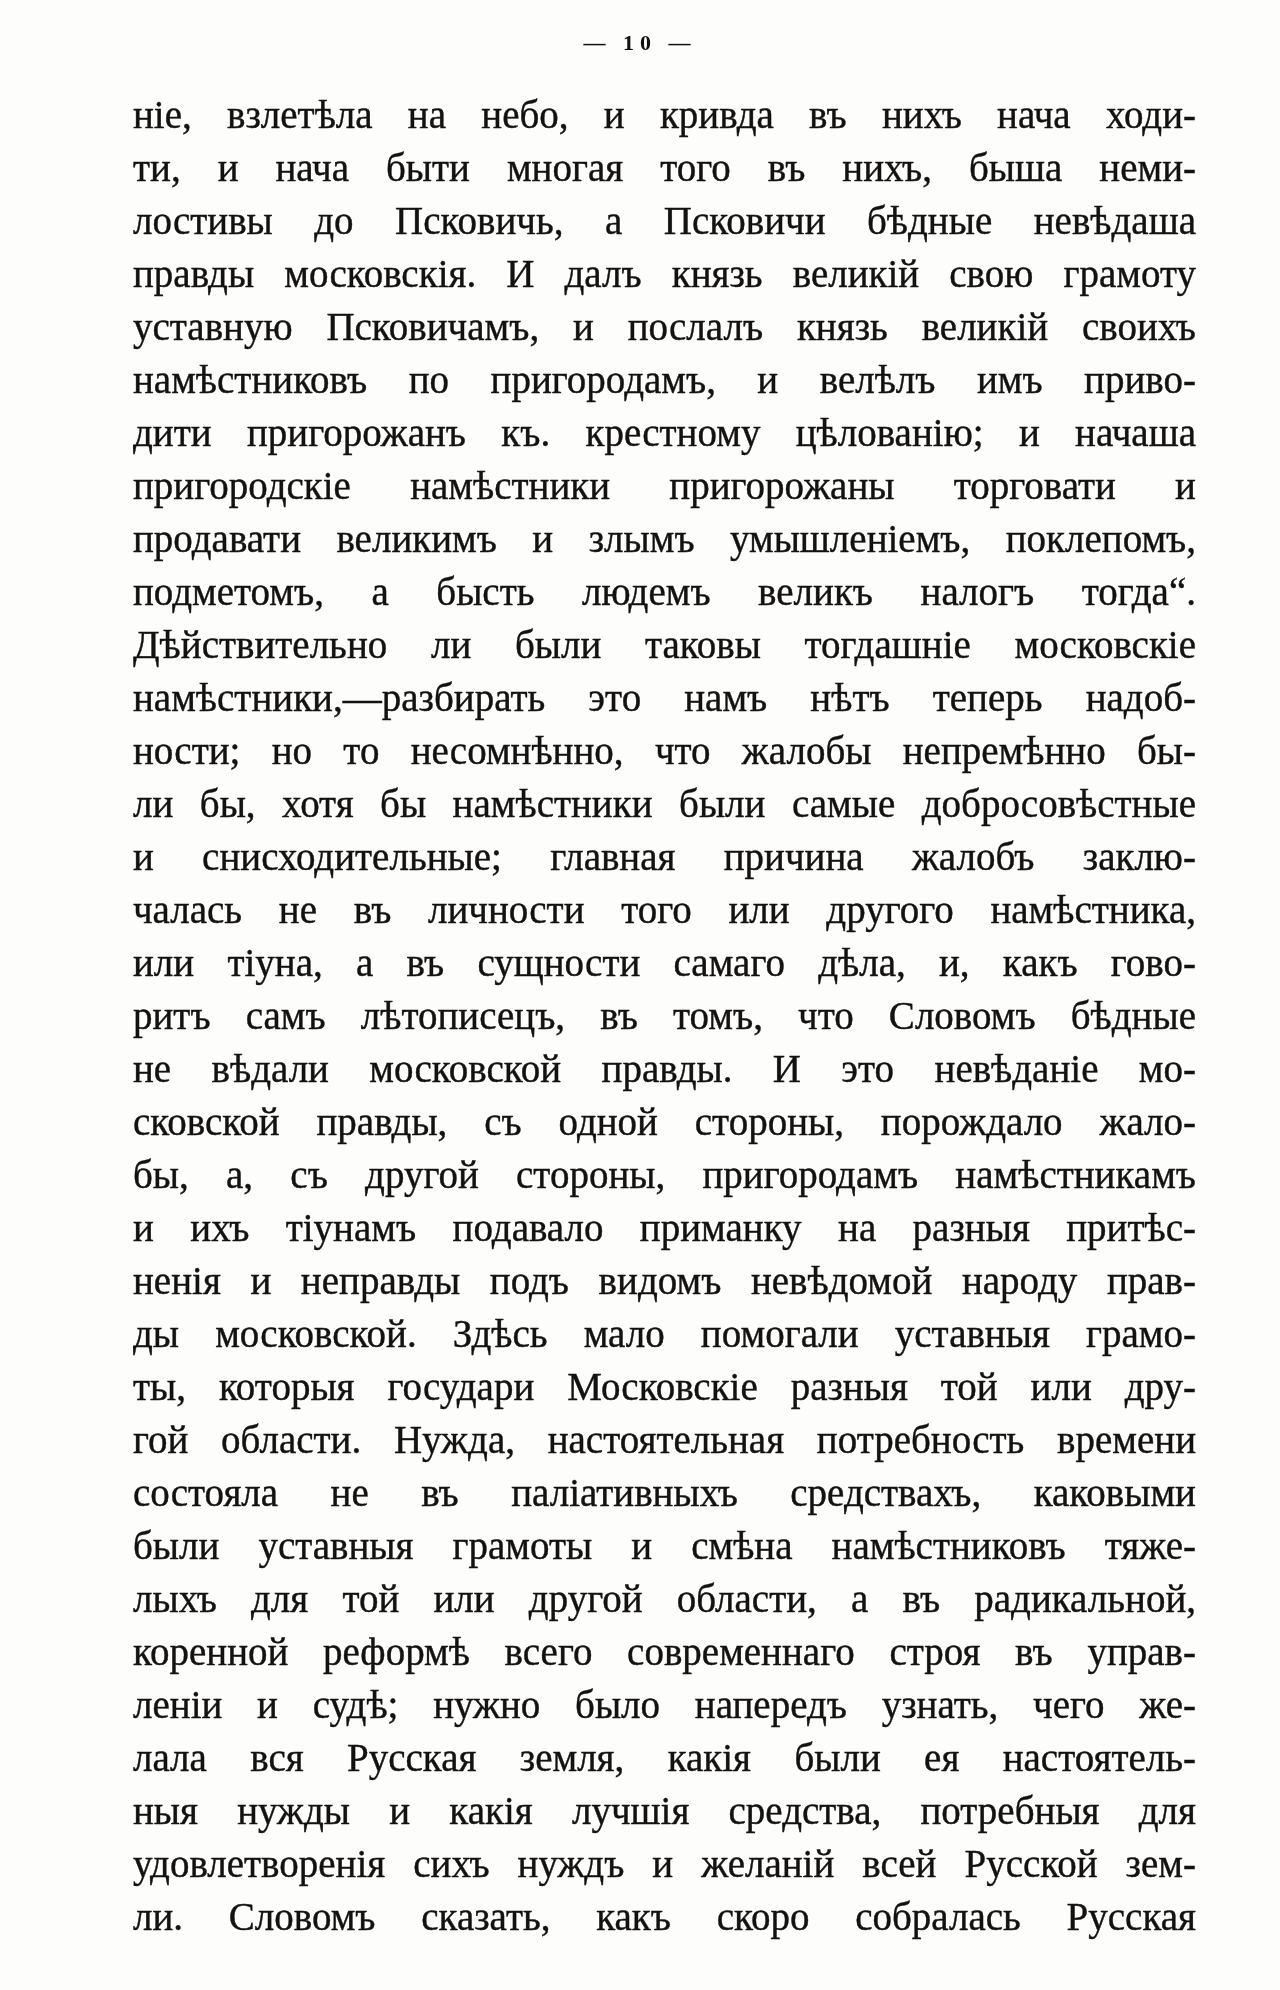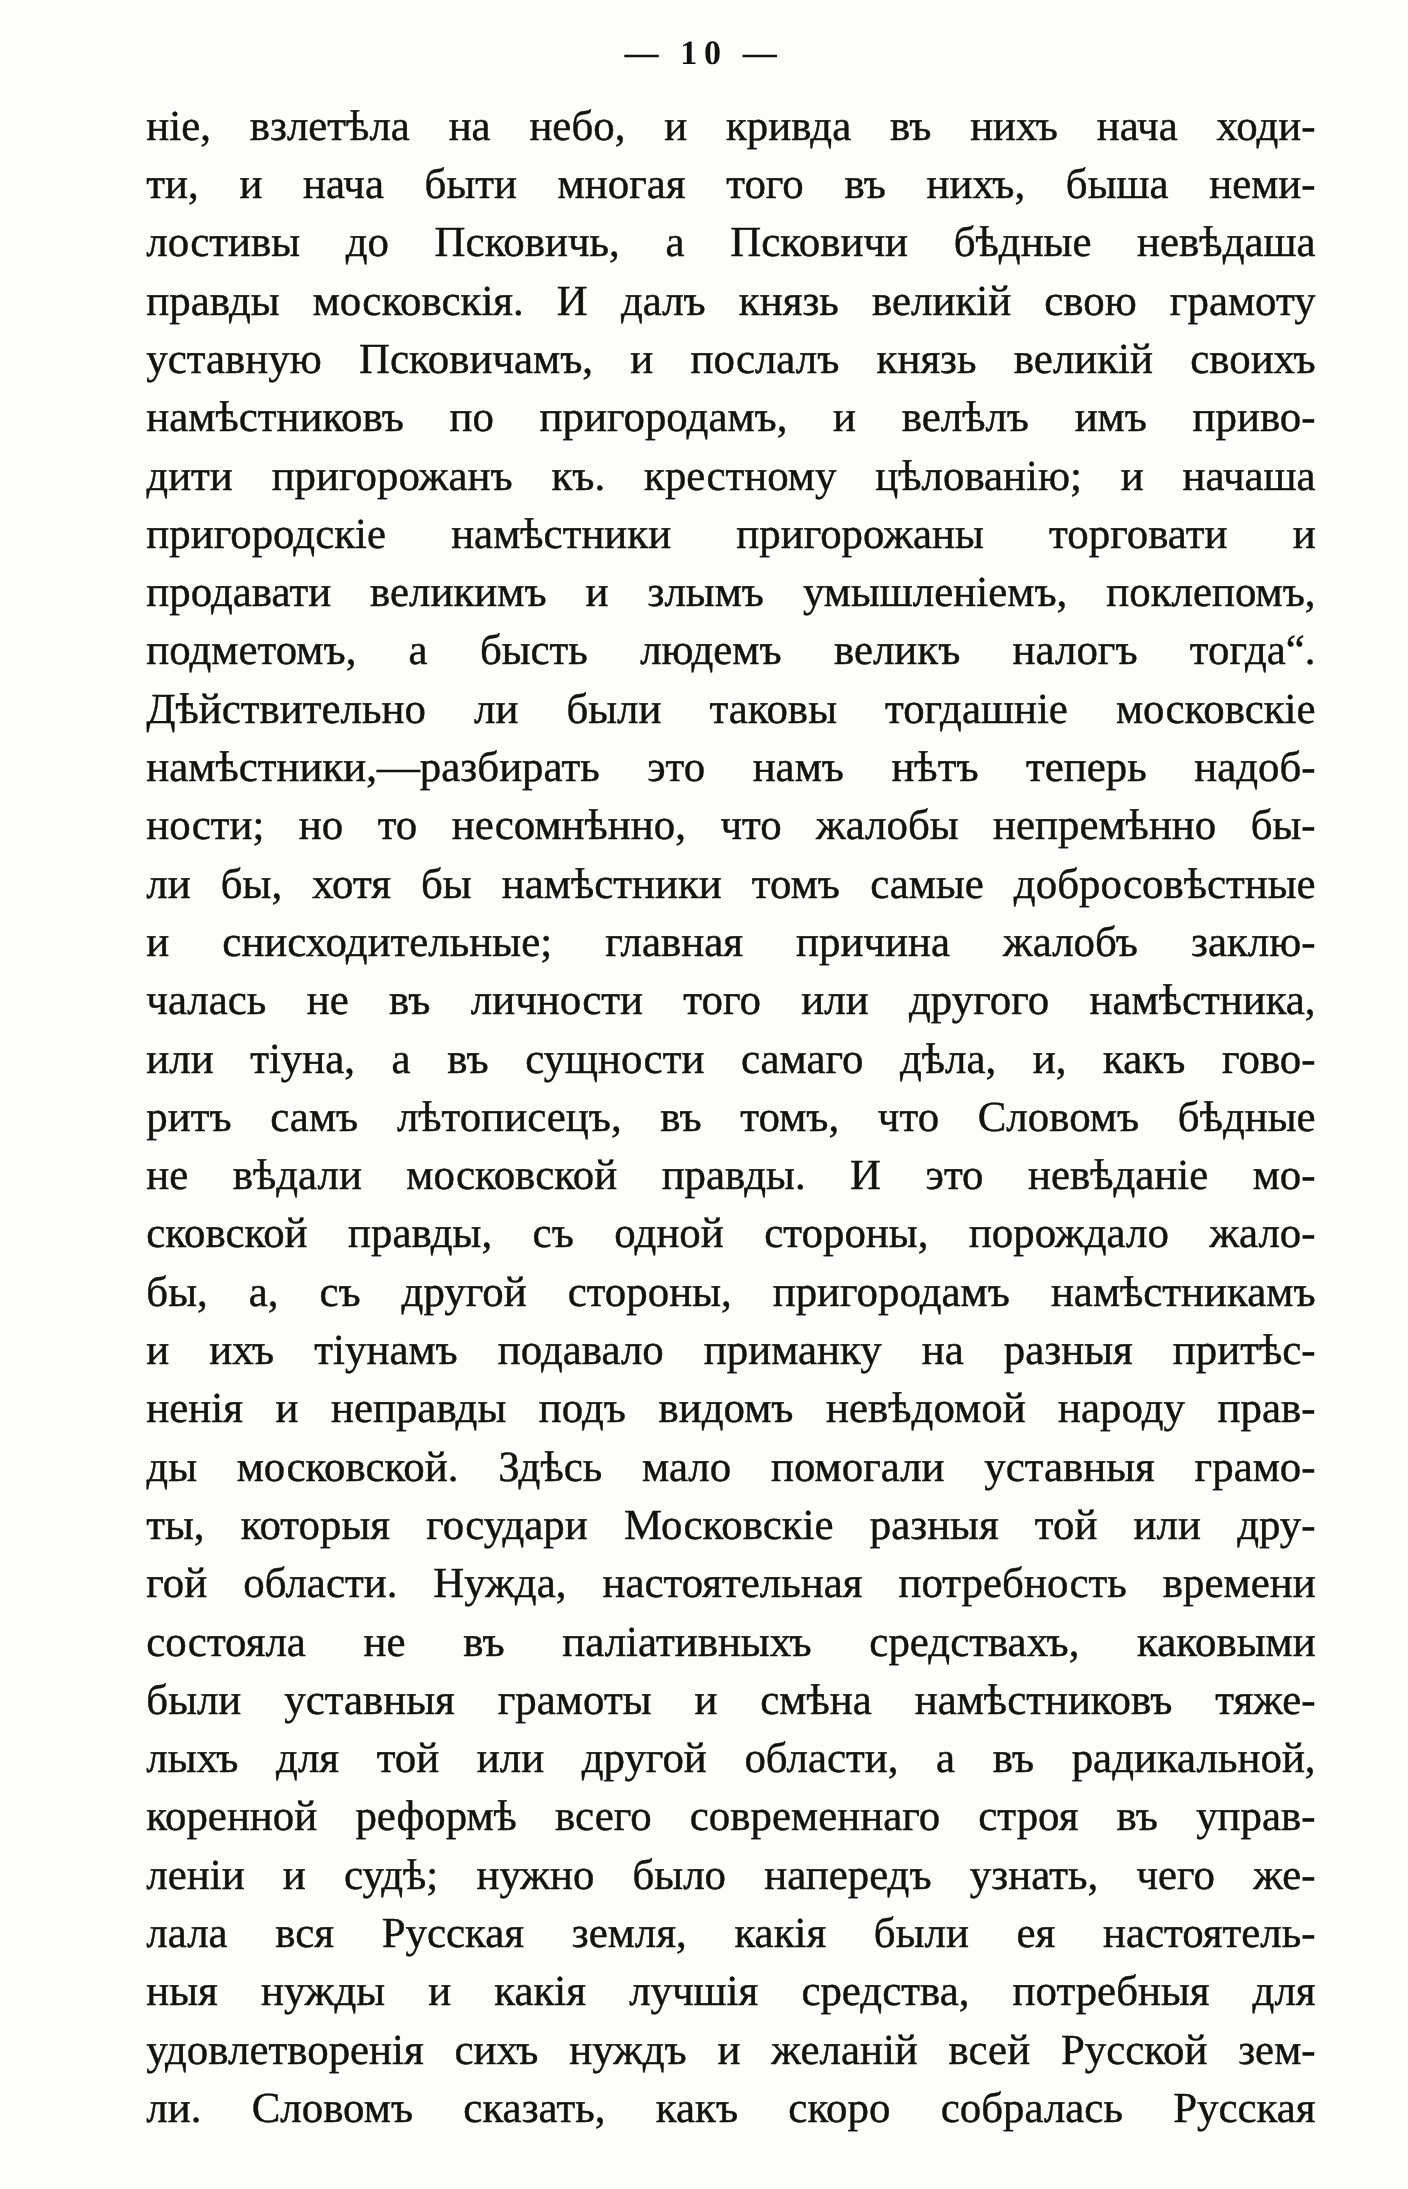--- a/index.html
+++ b/index.html
@@ -14,21 +14,21 @@
     margin: 0 auto;
     background: #fdfdfb;
     color: #141210;
     font-family: "Liberation Serif", "DejaVu Serif", serif;
     overflow: hidden;
   }
   .page-header {
     margin-top: 30px;
     height: 42px;
     text-align: center;
-    font-size: 31px;
+    font-size: 22px;
     font-weight: 700;
     letter-spacing: 6px;
     color: #131110;
   }
   .page-body {
     margin: 16px 84px 0 86px; 
     font-size: 39px;
     line-height: 53px;
     -webkit-text-stroke: 0.4px;
   }
@@ -53,21 +53,21 @@
       <div class="text-line">правды московскія. И далъ князь великій свою грамоту</div>
       <div class="text-line">уставную Псковичамъ, и послалъ князь великій своихъ</div>
       <div class="text-line">намѣстниковъ по пригородамъ, и велѣлъ имъ приво-</div>
       <div class="text-line">дити пригорожанъ къ. крестному цѣлованію; и начаша</div>
       <div class="text-line">пригородскіе намѣстники пригорожаны торговати и</div>
       <div class="text-line">продавати великимъ и злымъ умышленіемъ, поклепомъ,</div>
       <div class="text-line">подметомъ, а бысть людемъ великъ налогъ тогда“.</div>
       <div class="text-line">Дѣйствительно ли были таковы тогдашніе московскіе</div>
       <div class="text-line">намѣстники,—разбирать это намъ нѣтъ теперь надоб-</div>
       <div class="text-line">ности; но то несомнѣнно, что жалобы непремѣнно бы-</div>
-      <div class="text-line">ли бы, хотя бы намѣстники томъ самые добросовѣстные</div>
+      <div class="text-line">ли бы, хотя бы намѣстники были самые добросовѣстные</div>
       <div class="text-line">и снисходительные; главная причина жалобъ заклю-</div>
       <div class="text-line">чалась не въ личности того или другого намѣстника,</div>
       <div class="text-line">или тіуна, а въ сущности самаго дѣла, и, какъ гово-</div>
       <div class="text-line">ритъ самъ лѣтописецъ, въ томъ, что Словомъ бѣдные</div>
       <div class="text-line">не вѣдали московской правды. И это невѣданіе мо-</div>
       <div class="text-line">сковской правды, съ одной стороны, порождало жало-</div>
       <div class="text-line">бы, а, съ другой стороны, пригородамъ намѣстникамъ</div>
       <div class="text-line">и ихъ тіунамъ подавало приманку на разныя притѣс-</div>
       <div class="text-line">ненія и неправды подъ видомъ невѣдомой народу прав-</div>
       <div class="text-line">ды московской. Здѣсь мало помогали уставныя грамо-</div>

